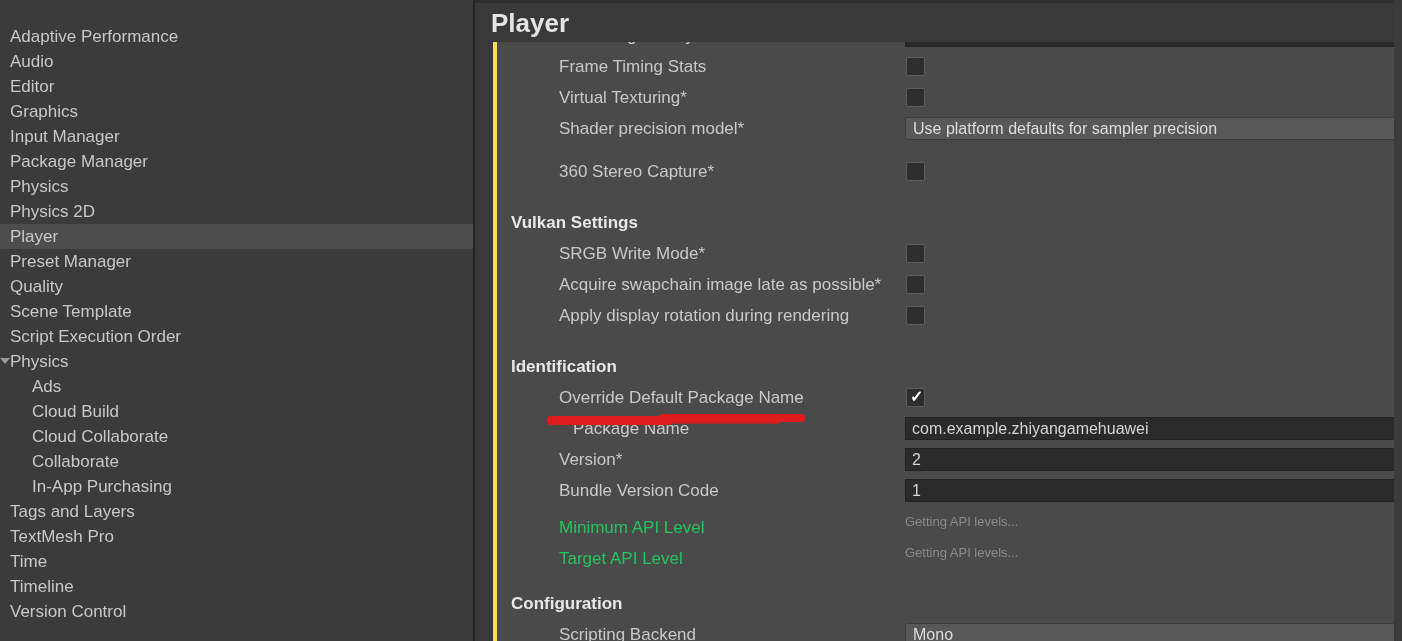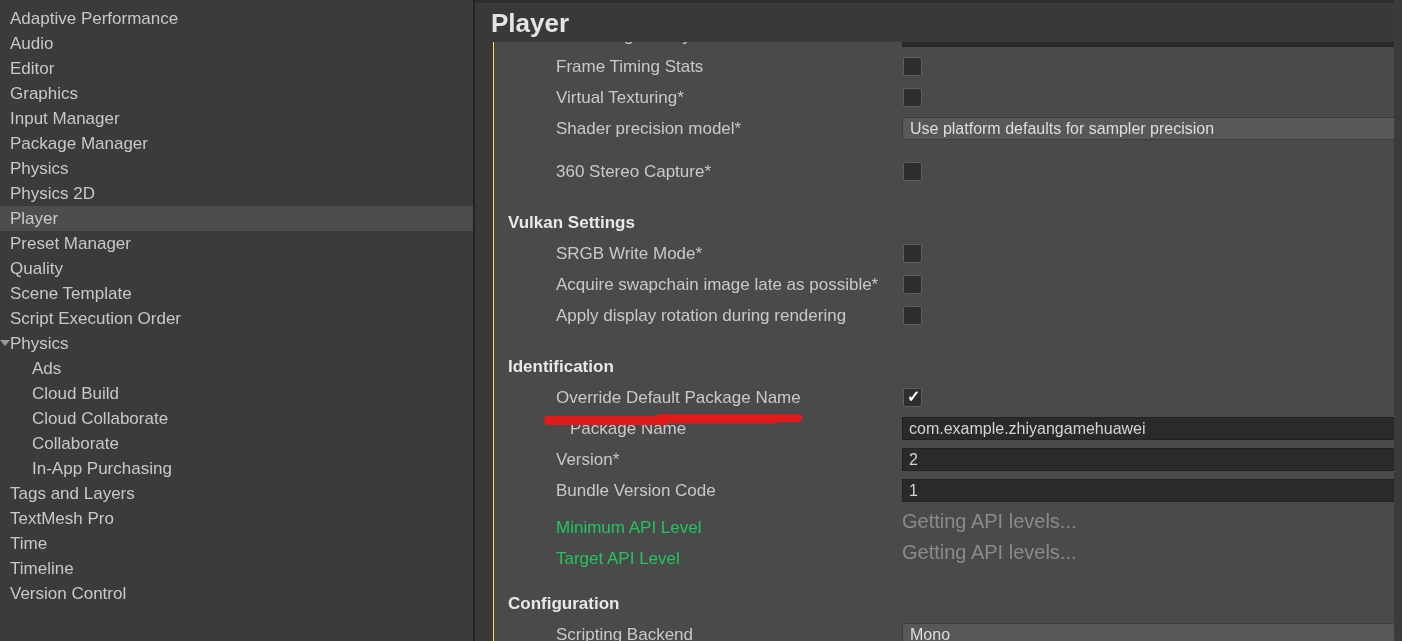--- a/index.html
+++ b/index.html
@@ -17,21 +17,21 @@
   }
 
   
   #sidebar {
     position: relative;
     width: 475px;
     height: 641px;
     background: #3b3b3b;
     border-right: 2px solid #232323;
     overflow: hidden;
-    padding-top: 6px;
+    padding-top: 24px;
   }
   .nav-row {
     position: relative;
     height: 25px;
     line-height: 25px;
     color: #c8c8c8;
     font-size: 17px;
     white-space: nowrap;
     padding-left: 10px;
   }
@@ -72,21 +72,21 @@
     width: 919px; height: 3px;
     background: #2e2e2e;
     z-index: 6;
   }
   #inspector {
     position: absolute;
     left: 18px; top: 42px;
     width: 901px;
     height: 599px;
     background: #4a4a4a;
-    border-left: 1px solid #fde047;
+    border-left: 4px solid #fde047;
     overflow: hidden;
   }
   #inspector-inner {
     position: absolute;
     left: 0; top: -22px;
     width: 899px;
   }
 
   .row {
     position: relative;
@@ -170,21 +170,21 @@
     padding-left: 7px;
     white-space: nowrap;
     overflow: hidden;
   }
   .plainvalue {
     position: absolute;
     left: 408px;
     top: 0;
     height: 31px;
     line-height: 31px;
-    font-size: 20px;
+    font-size: 13px;
     color: #8a8a8a;
     white-space: nowrap;
   }
   
   .redaction {
     position: absolute;
     left: 50px;
     top: 1px;
     width: 258px;
     height: 13px;

